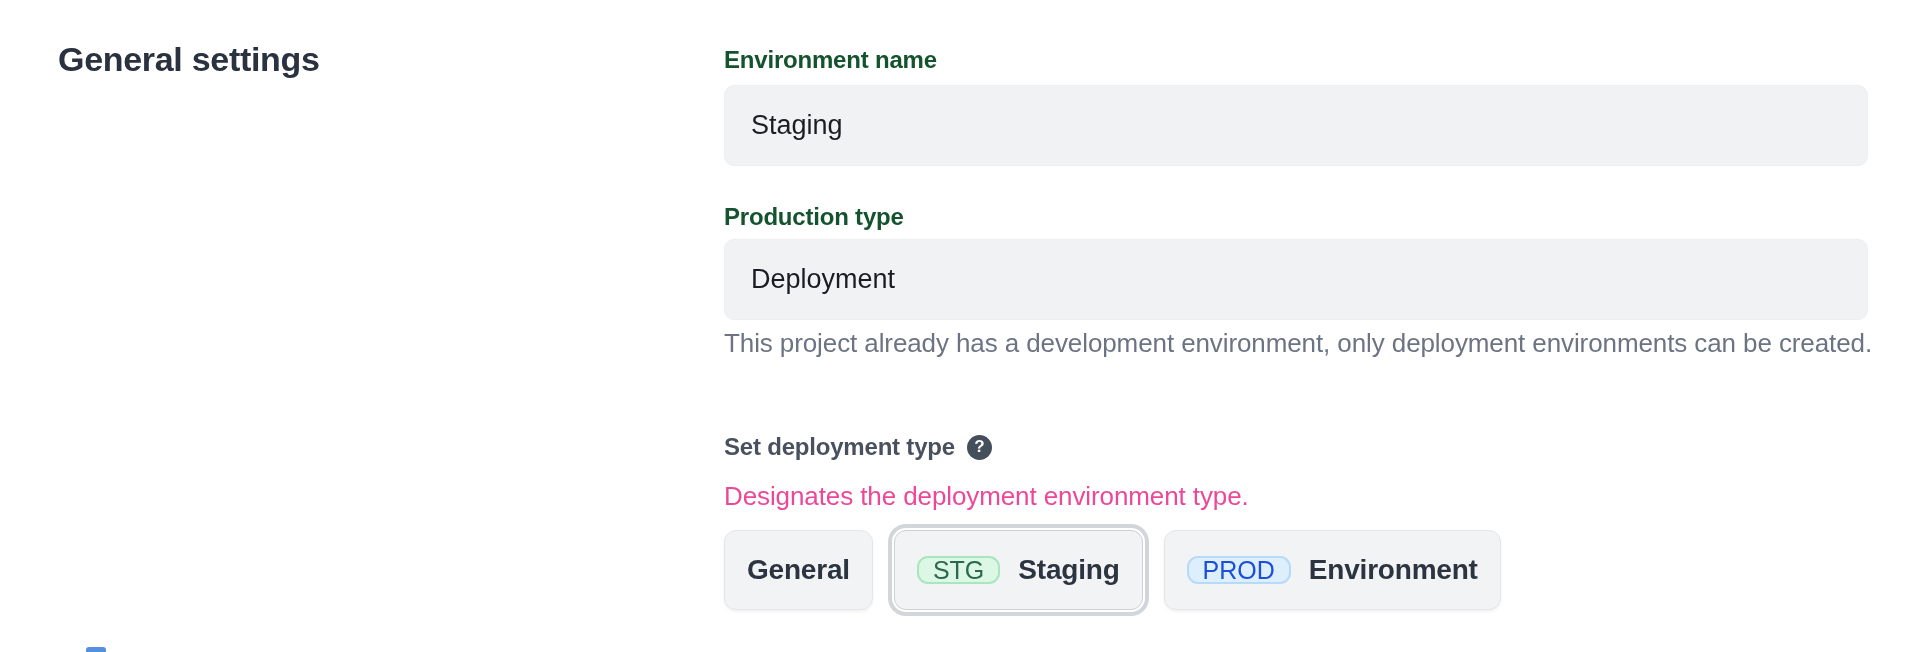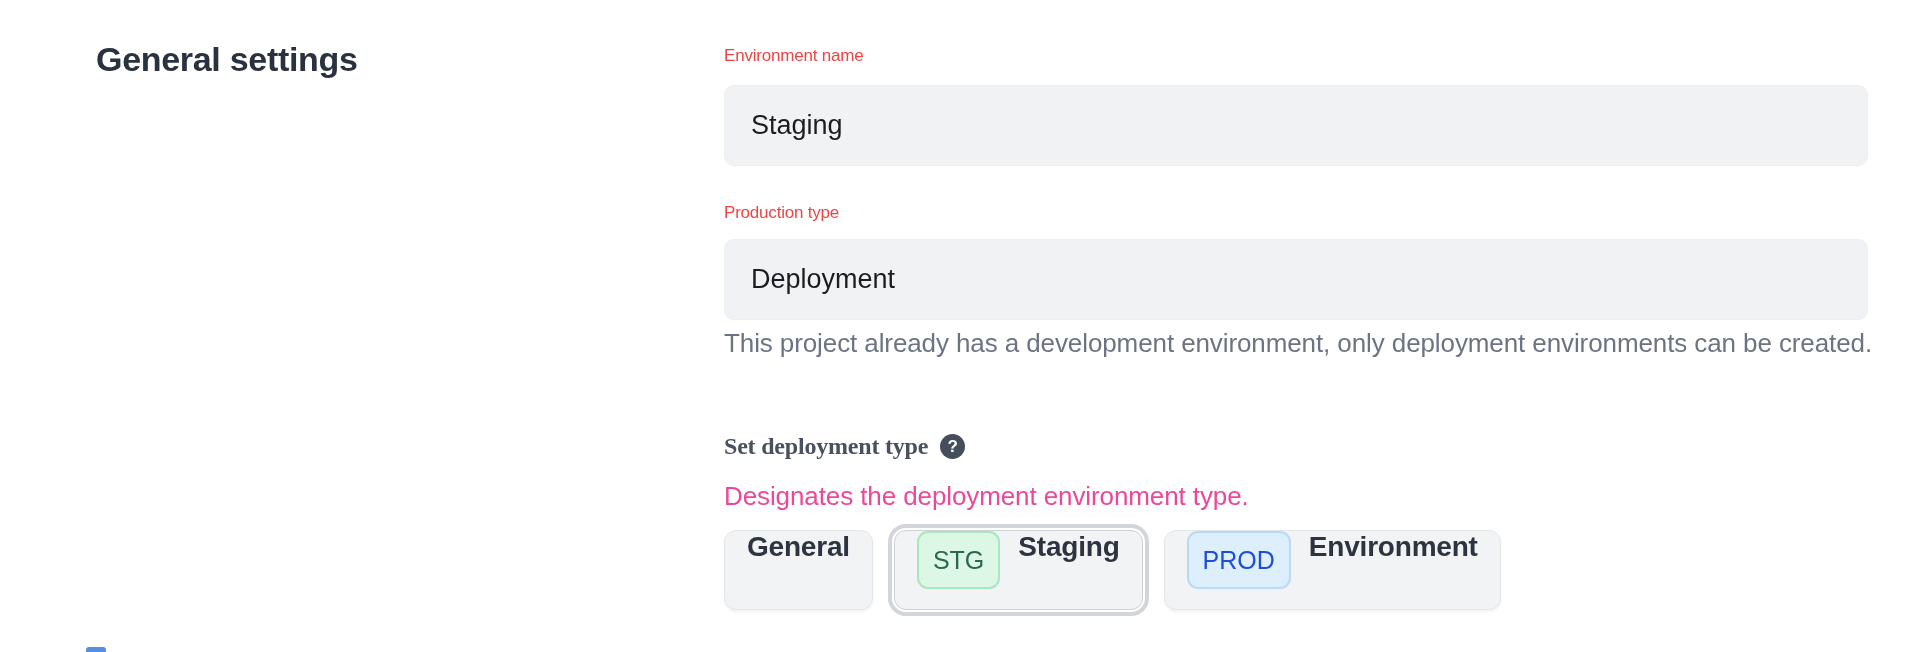--- a/index.html
+++ b/index.html
@@ -10,29 +10,28 @@
     overflow: hidden;
     position: relative;
   }
   .page-title {
     position: absolute;
     left: 58px; top: 40px;
     font-size: 34px;
     font-weight: 700;
     color: #2a323f;
     letter-spacing: -0.3px;
-    margin-left: 38px;
   }
   .form-col { position: absolute; left: 724px; top: 0; width: 1144px; }
 
   .field-label {
     position: absolute;
-    font-size: 17px;
-    font-weight: 400;
-    color: #ef4444;
+    font-size: 24px;
+    font-weight: 700;
+    color: #14532d;
     letter-spacing: -0.2px;
   }
   .lbl-env-name { top: 46px; left: 0; }
   .lbl-env-type { top: 203px; left: 0; }
 
   .text-input {
     position: absolute;
     left: 0; width: 1144px; height: 81px;
     background: #f1f2f3;
     border: 1px solid #eceef0;
@@ -60,21 +59,20 @@
     left: 0; top: 433px;
     display: flex;
     align-items: center;
     gap: 12px;
   }
   .set-type-label {
     font-size: 24px;
     font-weight: 700;
     color: #49515e;
     letter-spacing: -0.2px;
-    font-family: Liberation Serif, serif;
   }
   .help-icon {
     width: 25px; height: 25px;
     background: #454e5b;
     border-radius: 50%;
     color: #ffffff;
     font-size: 17px;
     font-weight: 700;
     display: flex;
     align-items: center;
@@ -93,41 +91,41 @@
   .type-buttons {
     position: absolute;
     left: 0; top: 530px;
     display: flex;
     align-items: center;
     gap: 16px;
   }
   .type-btn {
     height: 80px;
     display: inline-flex;
-    align-items: flex-start;
+    align-items: center;
     gap: 18px;
     padding: 0 22px;
     background: #f2f3f4;
     border: 1px solid #e4e6e9;
     border-radius: 12px;
     box-shadow: 0 2px 3px rgba(0,0,0,0.05);
     font-family: "Liberation Sans", sans-serif;
     font-size: 28px;
     font-weight: 700;
     color: #2b3440;
     cursor: pointer;
     letter-spacing: -0.2px;
   }
   .type-btn.selected {
     border: 1px solid #cdd0d4;
     box-shadow: 0 0 0 2px #ffffff, 0 0 0 6px #d2d5d9;
     margin: 0 5px;
   }
   .env-badge {
-    height: 58px;
+    height: 28px;
     display: inline-flex;
     align-items: center;
     padding: 0 14px;
     border-radius: 11px;
     font-size: 25px;
     font-weight: 400;
     letter-spacing: 0;
   }
   .badge-stg {
     background: #dcf7e4;

